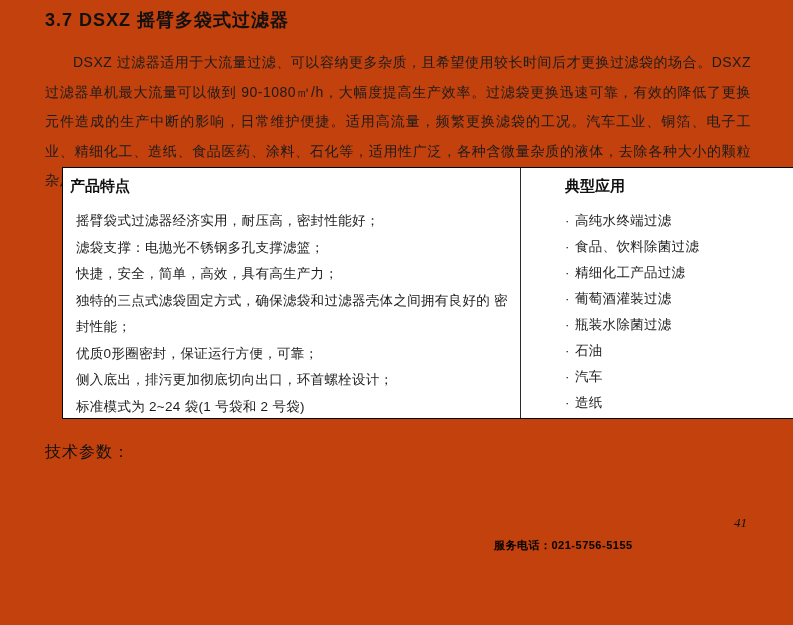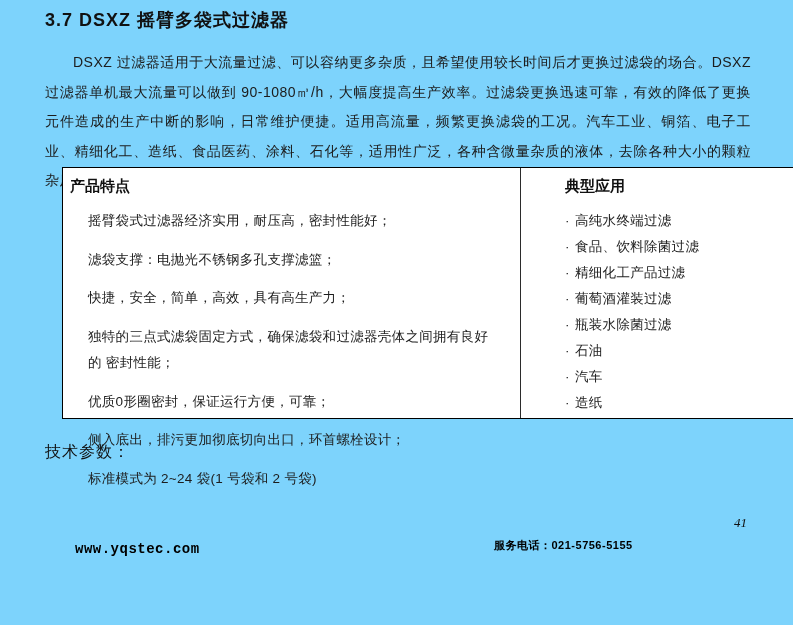--- a/index.html
+++ b/index.html
@@ -1,19 +1,19 @@
 <!DOCTYPE html>
 <html><head>
 <meta charset="utf-8">
 <style>
   html,body { margin:0; padding:0; background:#fff; }
   .page {
     position:relative;
     width:793px; height:625px;
-    background:#7dd3fc;
+    background:#c2410c;
     color:#1c1c1c;
     font-family:"Liberation Sans", sans-serif;
     overflow:hidden;
   }
   .doc-title {
     position:absolute; left:45px; top:8px;
     font-size:18px; font-weight:bold; letter-spacing:1px;
     color:#111;
   }
   .intro {
@@ -40,21 +40,21 @@
   .cell-right {
     flex:1;
     padding:9px 6px 0 44px;
   }
   .cell-header {
     margin:0 0 13px 0;
     font-size:15px; font-weight:bold; line-height:18px;
     color:#111;
   }
   .feature-item {
-    margin:12px; padding-left:6px;
+    margin:0; padding-left:6px;
     font-size:13.5px; line-height:26.5px;
     letter-spacing:0.3px;
   }
   .app-item {
     margin:0;
     font-size:13.5px; line-height:26px;
     letter-spacing:0.3px;
     white-space:nowrap;
   }
   .bullet { display:inline-block; width:10px; }
@@ -108,17 +108,16 @@
       <p class="app-item"><span class="bullet">·</span><span>葡萄酒灌装过滤</span></p>
       <p class="app-item"><span class="bullet">·</span><span>瓶装水除菌过滤</span></p>
       <p class="app-item"><span class="bullet">·</span><span>石油</span></p>
       <p class="app-item"><span class="bullet">·</span><span>汽车</span></p>
       <p class="app-item"><span class="bullet">·</span><span>造纸</span></p>
     </div>
   </div>
 
   <div class="tech-label">技术参数：</div>
 
-  <div class="footer-website">www.yqstec.com</div>
   <div class="footer-phone">服务电话：021-5756-5155</div>
   <div class="page-number">41</div>
 
 </div>
 
 </body></html>

